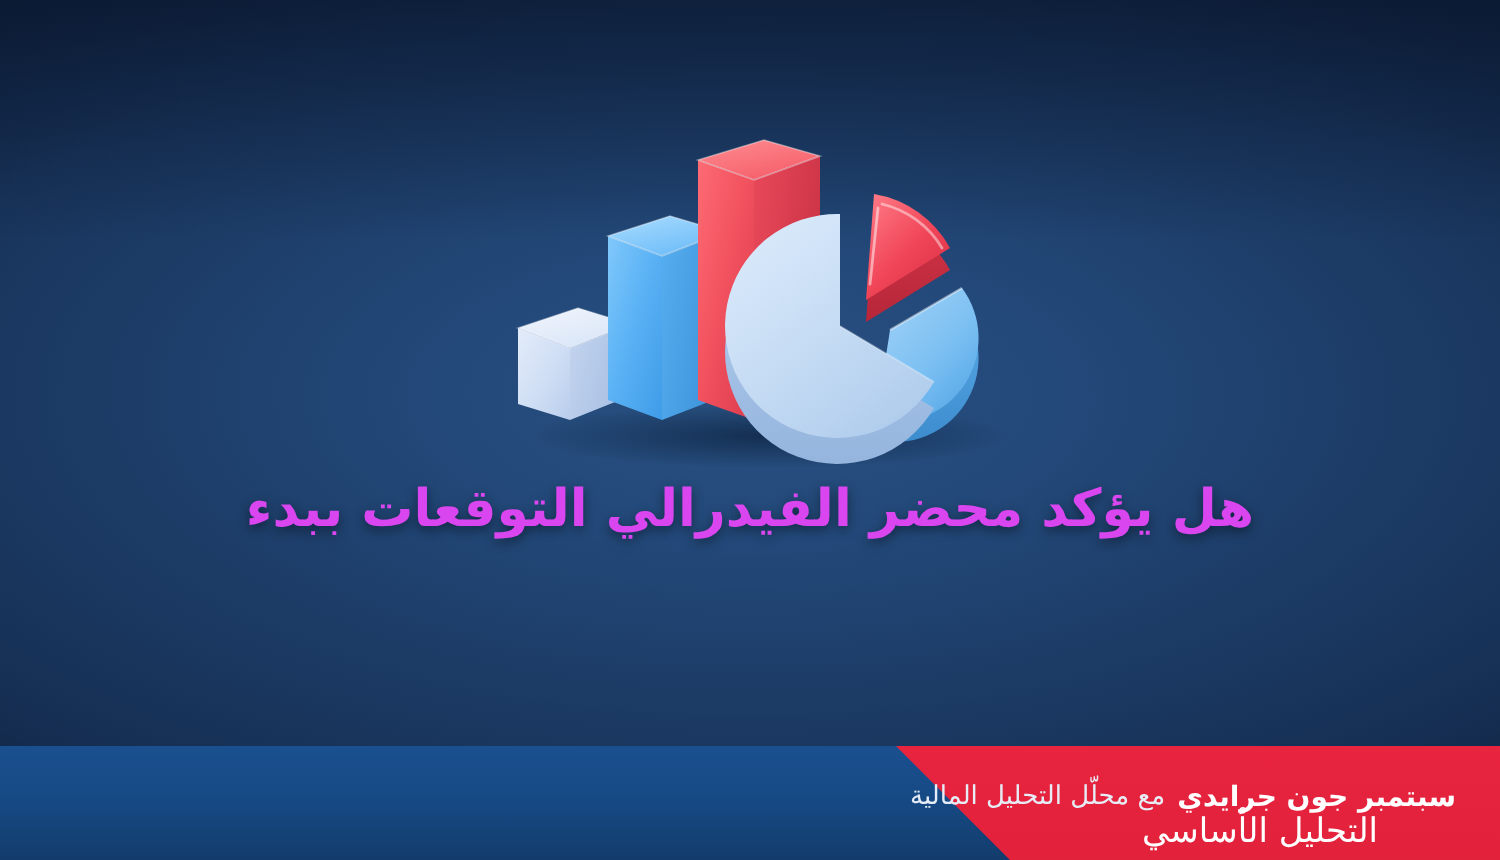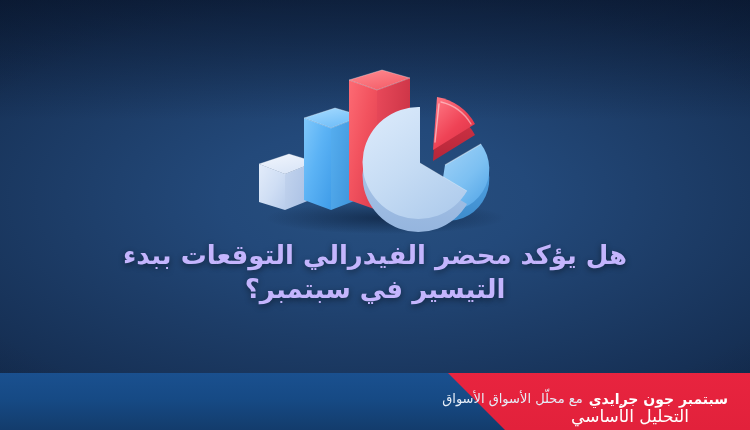--- a/index.html
+++ b/index.html
@@ -57,21 +57,21 @@
   }
   .art svg { display: block; width: 100%; height: 100%; overflow: visible; }
 
   
   .headline {
     position: absolute;
     left: 60px;
     right: 60px;
     top: 238px;
     text-align: center;
-    color: #c4b5fd;
+    color: #d946ef;
     font-size: 26px;
     line-height: 1.32;
     font-weight: 700;
     letter-spacing: 0;
     text-shadow: 0 2px 6px rgba(0,0,0,0.45);
     direction: rtl;
   }
 
   
   .footer {
@@ -269,30 +269,29 @@
           <path d="M 188 92 L 192 39 A 53 53 0 0 1 230 66 Z" fill="url(#g-pie-red)"></path>
           <path d="M 190 84 L 194 46" stroke="#ffffff" stroke-opacity="0.5" stroke-width="1.4" fill="none" stroke-linecap="round"></path>
           <path d="M 196 44 A 48 48 0 0 1 226 66" stroke="#ffffff" stroke-opacity="0.45" stroke-width="1.4" fill="none" stroke-linecap="round"></path>
         </g>
       </g>
     </svg>
   </div>
 
   <div class="headline">
     <div>هل يؤكد محضر الفيدرالي التوقعات ببدء</div>
-    <div>التيسير في سبتمبر؟</div>
   </div>
 
   <div class="footer">
     <div class="footer-blue"></div>
     <div class="footer-red"></div>
 
     <div class="footer-cat">
       <span>التحليل الأساسي</span>
     </div>
 
     <div class="footer-byline">
       <span class="byline-name">سبتمبر جون جرايدي</span>
-      <span class="byline-prefix">مع محلّل الأسواق الأسواق</span>
+      <span class="byline-prefix">مع محلّل التحليل المالية</span>
     </div>
   </div>
 
 </div>
 
 </body></html>

